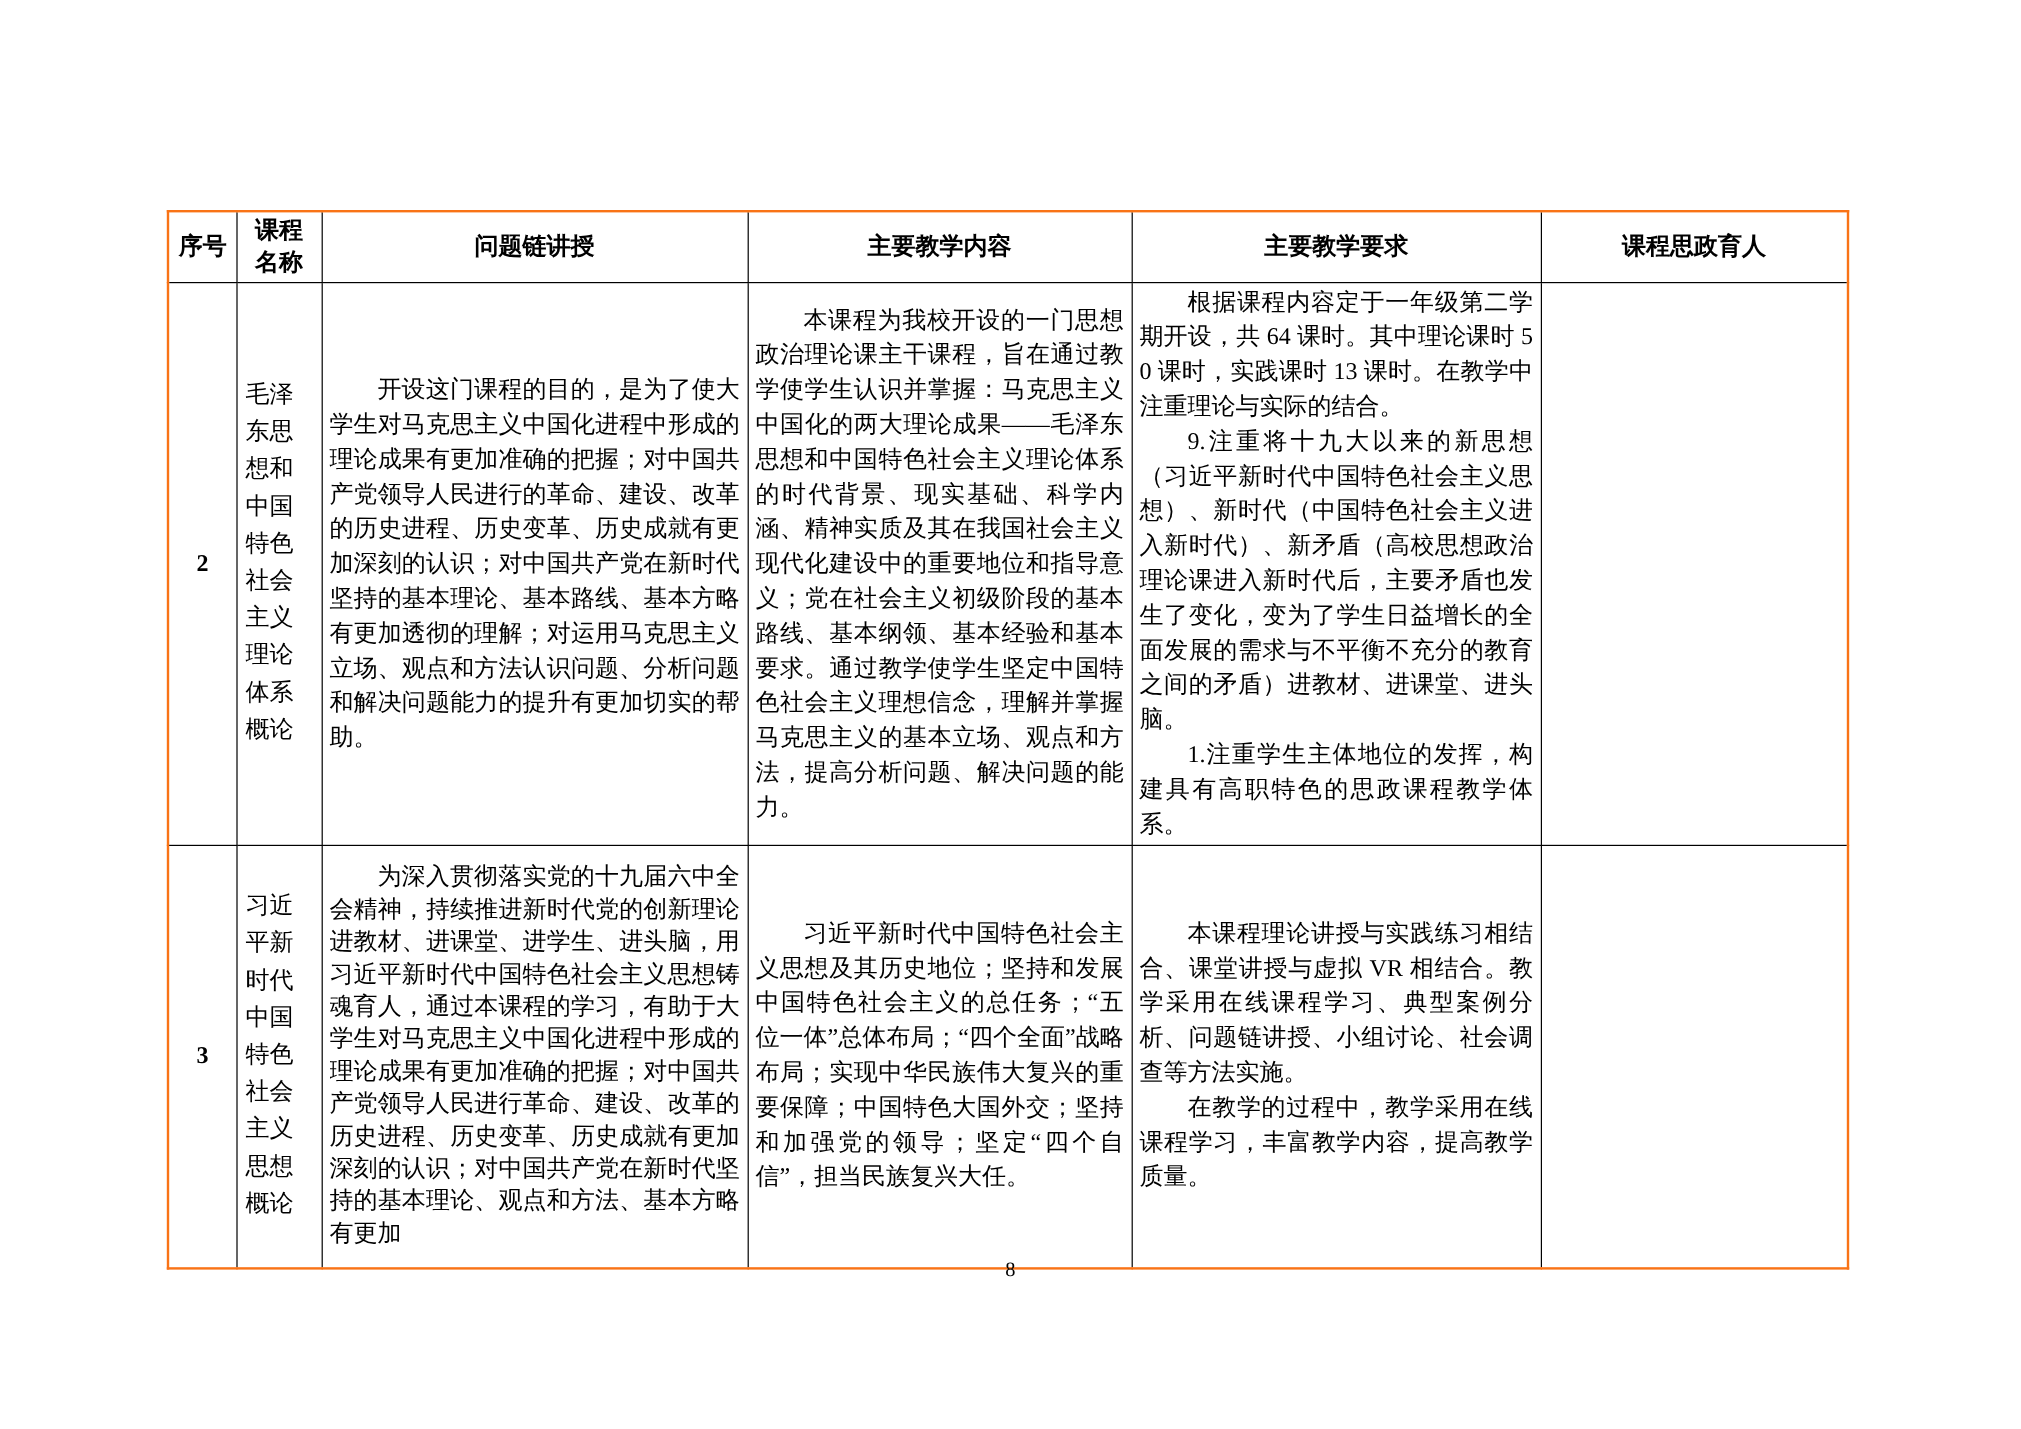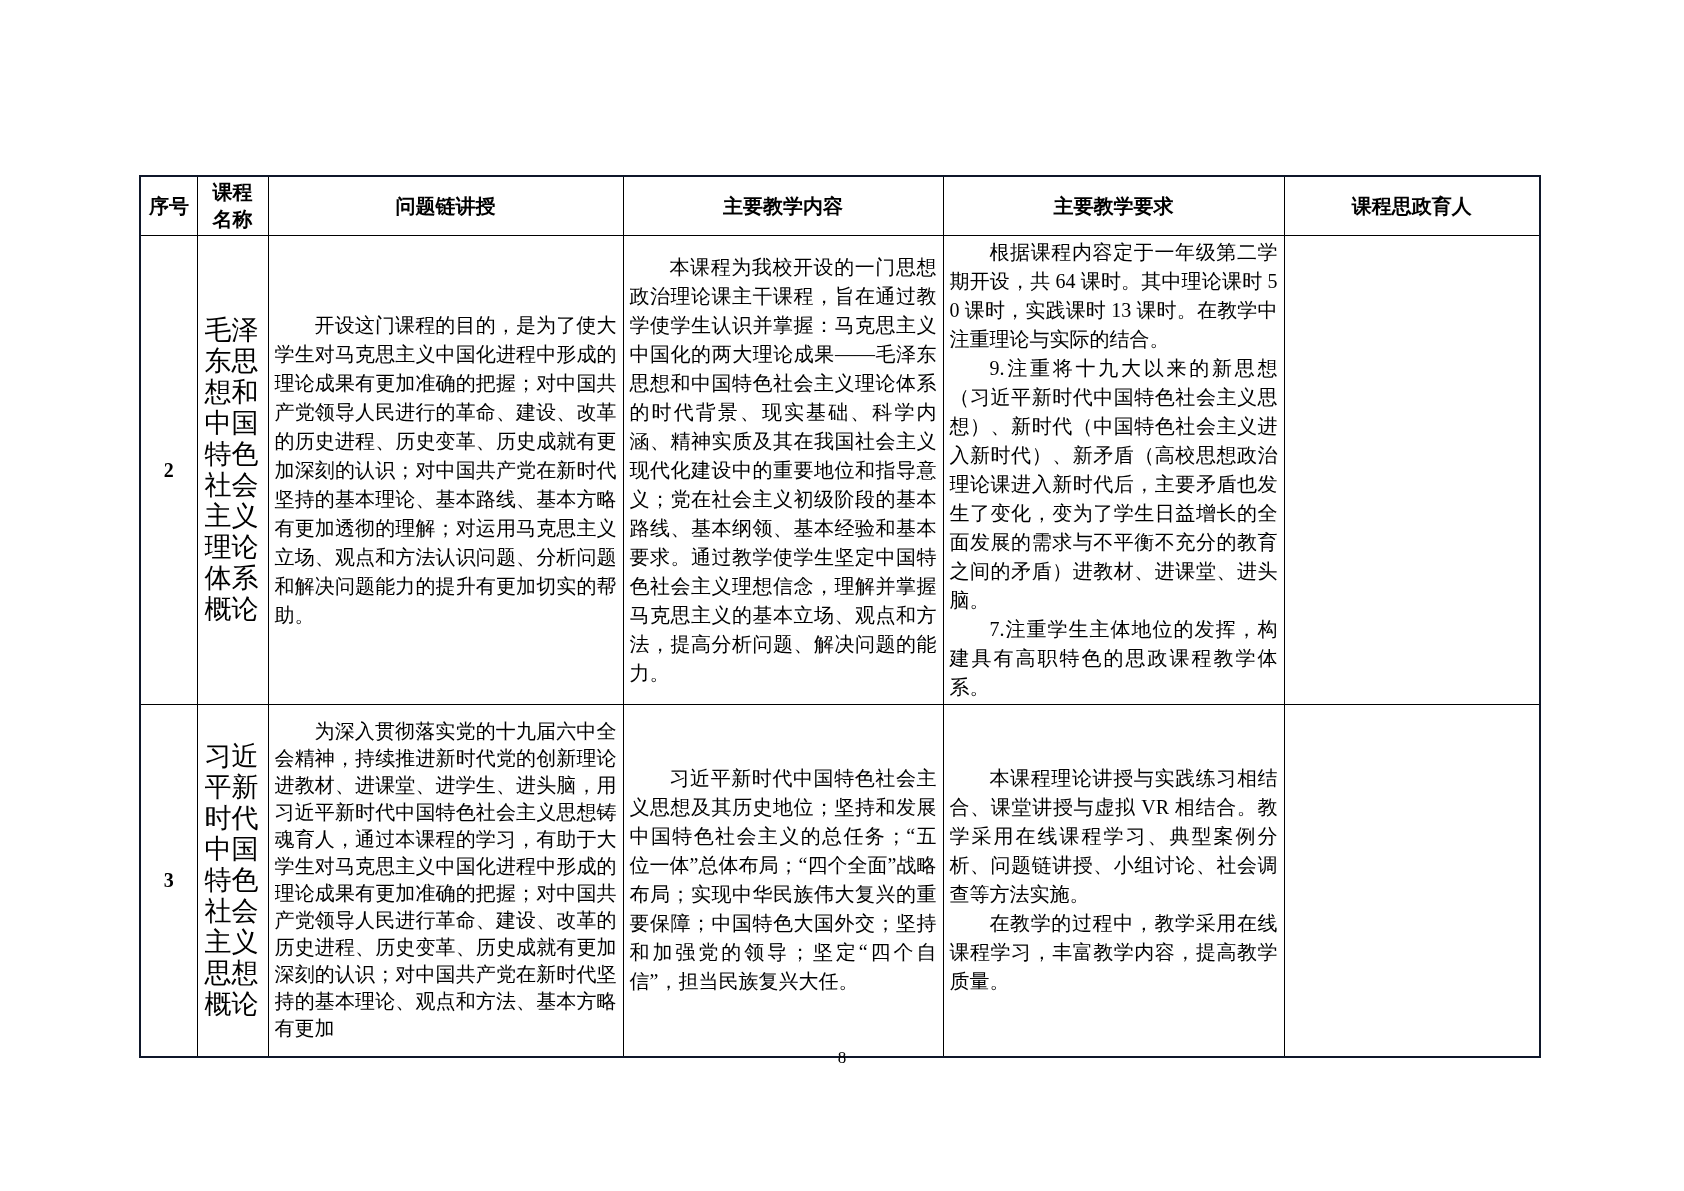--- a/index.html
+++ b/index.html
@@ -18,21 +18,21 @@
     background: #ffffff;
     overflow: hidden;
   }
   table.course-table {
     position: absolute;
     left: 139px;
     top: 175px;
     width: 1400px;
     border-collapse: collapse;
     table-layout: fixed;
-    border: 2px solid #0f172a;
+    border: 2px solid #f97316;
     padding-left: 24px;
   }
   table.course-table th,
   table.course-table td {
     border: 1px solid #000000;
     padding: 2px 6px;
     vertical-align: middle;
     font-size: 20px;
     line-height: 29px;
     overflow: hidden;
@@ -55,22 +55,23 @@
     font-size: 20px;
   }
   .vname {
     margin: 0 auto;
     width: 56px;
   }
   .vname-line {
     display: flex;
     justify-content: space-between;
     line-height: 31px;
-    font-size: 27px;
+    font-size: 20px;
     white-space: pre;
+    font-family: Liberation Mono, monospace;
   }
   .vname-line::after { content: ""; }
   .cellbox p {
     margin: 0;
     text-align: justify;
     text-indent: 2em;
     word-break: break-all;
   }
   td.v-top { vertical-align: top; }
   td.v-mid { vertical-align: middle; font-family: Liberation Serif, serif; }
@@ -139,21 +140,21 @@
         </td>
         <td class="v-top">
           <div class="cellbox">
               <p>本课程为我校开设的一门思想政治理论课主干课程，旨在通过教学使学生认识并掌握：马克思主义中国化的两大理论成果——毛泽东思想和中国特色社会主义理论体系的时代背景、现实基础、科学内涵、精神实质及其在我国社会主义现代化建设中的重要地位和指导意义；党在社会主义初级阶段的基本路线、基本纲领、基本经验和基本要求。通过教学使学生坚定中国特色社会主义理想信念，理解并掌握马克思主义的基本立场、观点和方法，提高分析问题、解决问题的能力。</p>
             </div>
         </td>
         <td class="v-top">
           <div class="cellbox">
               <p>根据课程内容定于一年级第二学期开设，共 64 课时。其中理论课时 50 课时，实践课时 13 课时。在教学中注重理论与实际的结合。</p>
               <p>9.注重将十九大以来的新思想（习近平新时代中国特色社会主义思想）、新时代（中国特色社会主义进入新时代）、新矛盾（高校思想政治理论课进入新时代后，主要矛盾也发生了变化，变为了学生日益增长的全面发展的需求与不平衡不充分的教育之间的矛盾）进教材、进课堂、进头脑。</p>
-              <p>7.注重学生主体地位的发挥，构建具有高职特色的思政课程教学体系。</p>
+              <p>1.注重学生主体地位的发挥，构建具有高职特色的思政课程教学体系。</p>
             </div>
         </td>
         <td></td>
       </tr>
       <tr class="row-3">
         <td class="serial-cell">3</td>
         <td>
           <div class="vname">
               <div class="vname-line">习近</div>
               <div class="vname-line">平新</div>

